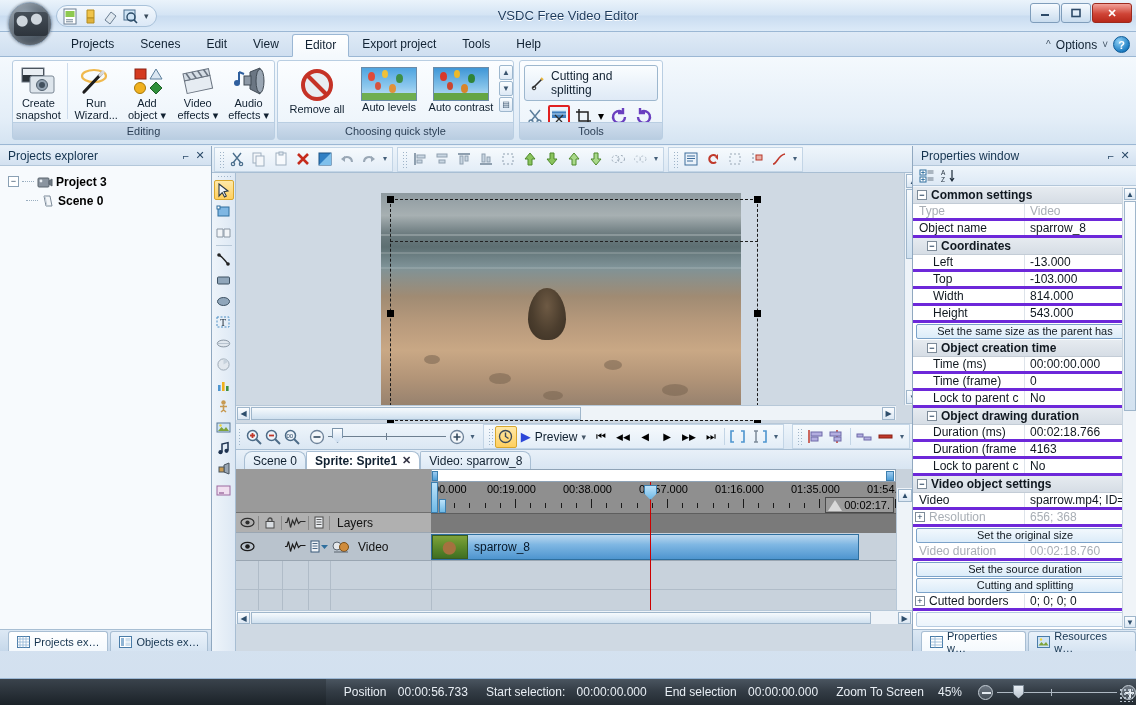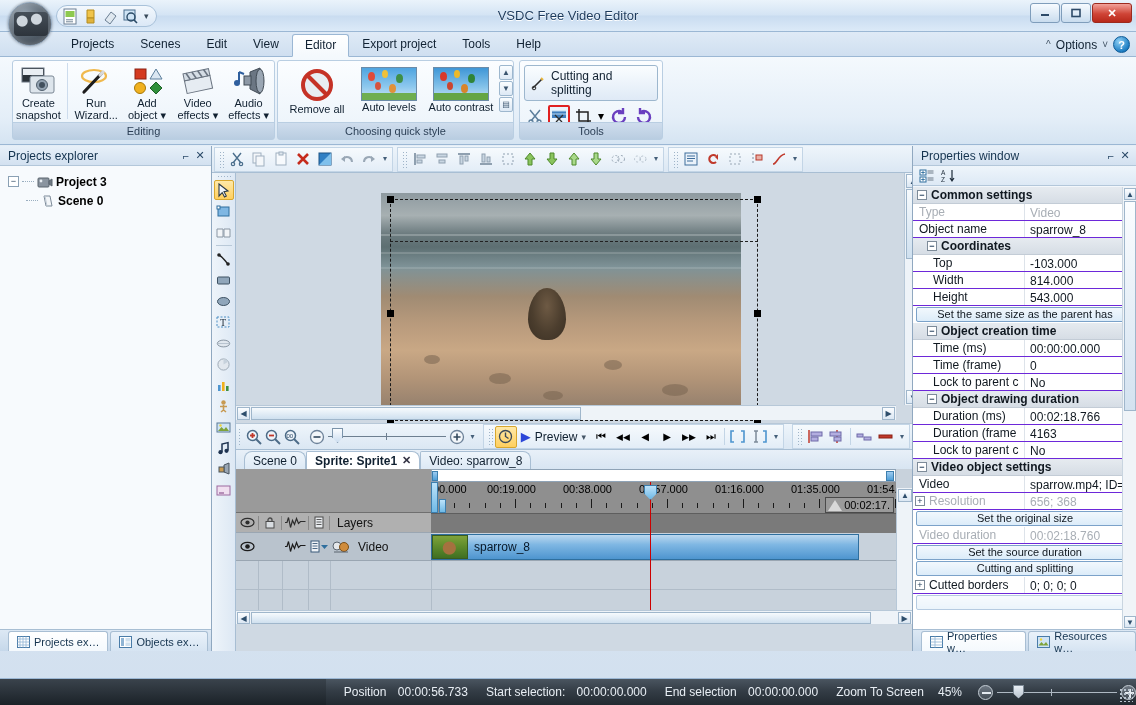--- a/index.html
+++ b/index.html
@@ -408,22 +408,22 @@
     display:flex; align-items:center; height:17px;
     background: linear-gradient(180deg,#e6ebf0,#d6dde5);
     border-bottom:1px solid #c3ccd6;
     font-weight:bold; font-size:12px; color:#101820; padding-left:4px; gap:4px;
   }
   .gexp {
     width:10px;height:10px;border:1px solid #7d8b99;background:#fff;
     font-size:9px;line-height:8px;text-align:center;color:#24405c;
   }
   .prow {
-    display:flex; height:17px; border-bottom:1px solid #6d28d9; font-size:12px;
-    align-items:flex-end;
+    display:flex; height:17px; border-bottom:3px solid #6d28d9; font-size:12px;
+    align-items:center;
   }
   .prow .pk { width:112px; padding-left:6px; color:#101820;
               border-right:1px solid #dde3ea; height:100%; display:flex; align-items:center; }
   .prow .pv { flex:1; padding-left:5px; color:#101820;
               display:flex; align-items:center; overflow:hidden; white-space:nowrap; }
   .prow.dis .pk, .prow.dis .pv { color:#a8aeb5; }
   .prow.ind .pk { padding-left:20px; }
   .pbtn {
     margin:1px 3px; height:15px;
     border:1px solid #7ba2c9; border-radius:2px;
@@ -1340,20 +1340,24 @@
       <div class="prow">
         <span class="pk">Object name</span>
         <span class="pv">sparrow_8</span>
       </div>
 
       <div class="grow" style="padding-left:14px;">
         <span class="gexp">−</span>
         <span>Coordinates</span>
       </div>
       <div class="prow ind">
+        <span class="pk">Left</span>
+        <span class="pv">-13.000</span>
+      </div>
+      <div class="prow ind">
         <span class="pk">Top</span>
         <span class="pv">-103.000</span>
       </div>
       <div class="prow ind">
         <span class="pk">Width</span>
         <span class="pv">814.000</span>
       </div>
       <div class="prow ind">
         <span class="pk">Height</span>
         <span class="pv">543.000</span>

